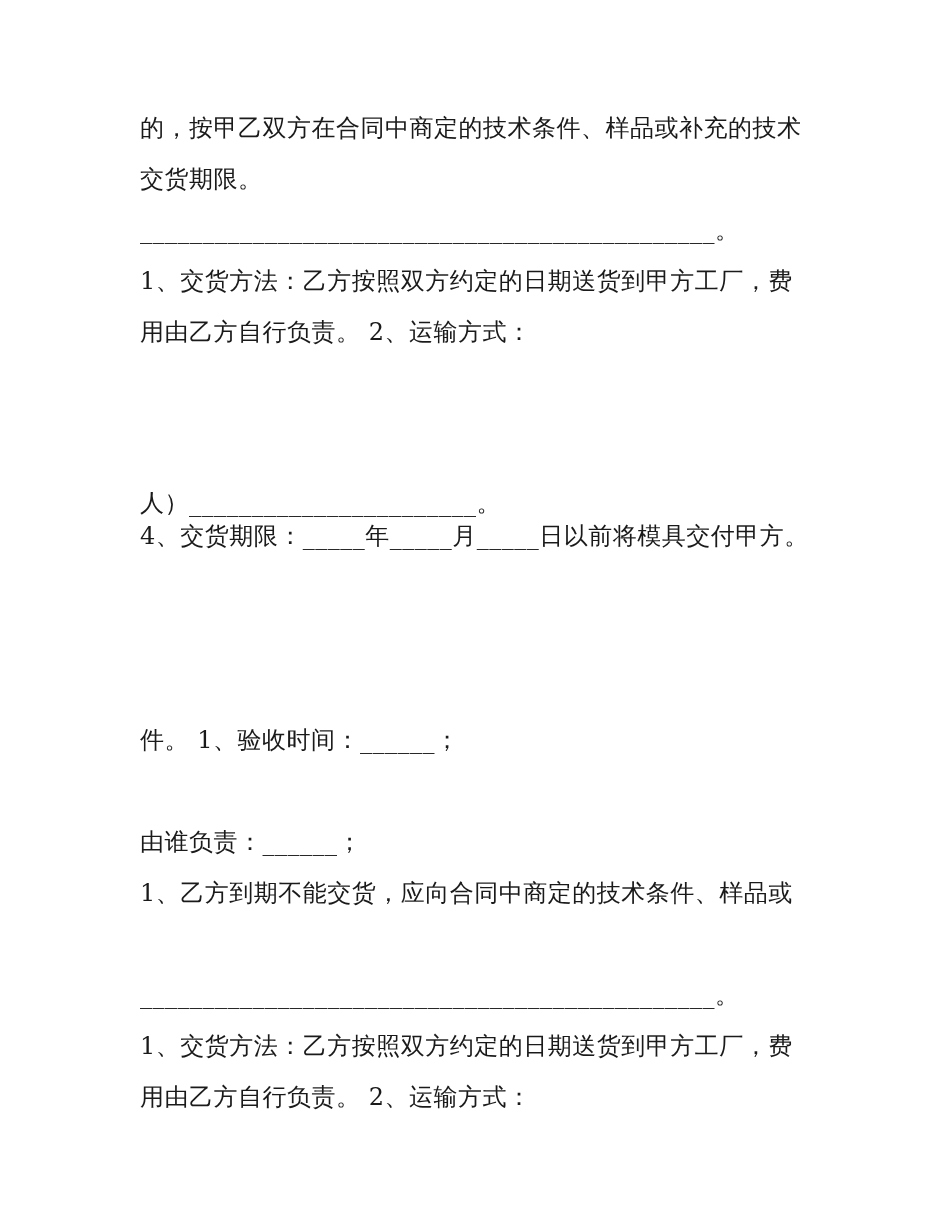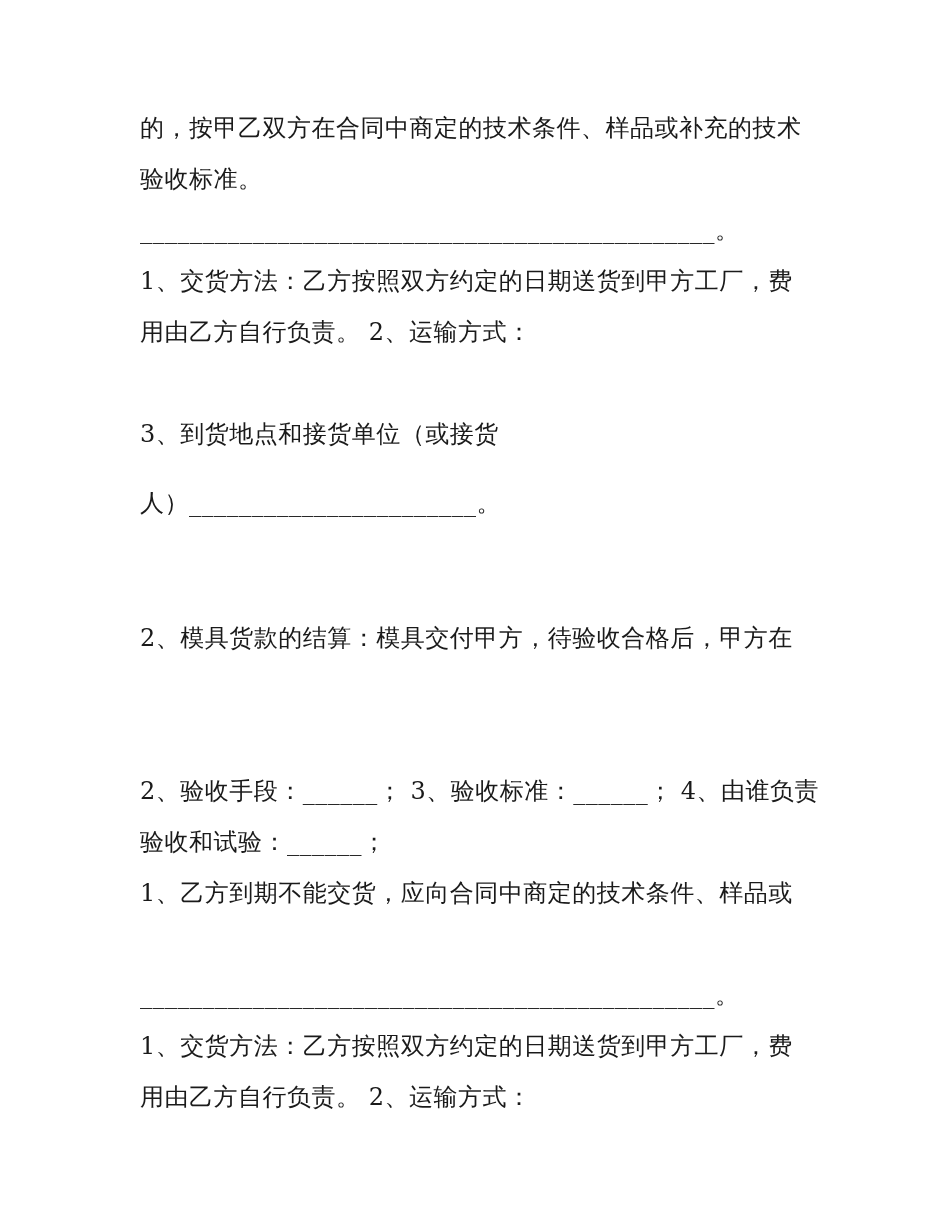--- a/index.html
+++ b/index.html
@@ -30,26 +30,25 @@
       line-height: 30px;
       white-space: nowrap;
       letter-spacing: 0.5px;
     }
   </style>
 </head>
 <body>
 
 <div class="page">
   <div class="line" style="top:113px">的，按甲乙双方在合同中商定的技术条件、样品或补充的技术</div>
-  <div class="line" style="top:164px">验收标准。</div>
+  <div class="line" style="top:164px">交货期限。</div>
   <div class="line" style="top:215px">______________________________________________。</div>
   <div class="line" style="top:266px">1、交货方法：乙方按照双方约定的日期送货到甲方工厂，费</div>
   <div class="line" style="top:317px">用由乙方自行负责。 2、运输方式：</div>
-  <div class="line" style="top:419px">3、到货地点和接货单位（或接货</div>
   <div class="line" style="top:488px">人）_______________________。</div>
-  <div class="line" style="top:623px">2、模具货款的结算：模具交付甲方，待验收合格后，甲方在</div>
-  <div class="line" style="top:776px">2、验收手段：______； 3、验收标准：______； 4、由谁负责</div>
-  <div class="line" style="top:827px">验收和试验：______；</div>
+  <div class="line" style="top:521px">4、交货期限：_____年_____月_____日以前将模具交付甲方。</div>
+  <div class="line" style="top:725px">件。 1、验收时间：______；</div>
+  <div class="line" style="top:827px">由谁负责：______；</div>
   <div class="line" style="top:878px">1、乙方到期不能交货，应向合同中商定的技术条件、样品或</div>
   <div class="line" style="top:980px">______________________________________________。</div>
   <div class="line" style="top:1031px">1、交货方法：乙方按照双方约定的日期送货到甲方工厂，费</div>
   <div class="line" style="top:1082px">用由乙方自行负责。 2、运输方式：</div>
 </div>
 
 </body></html>

